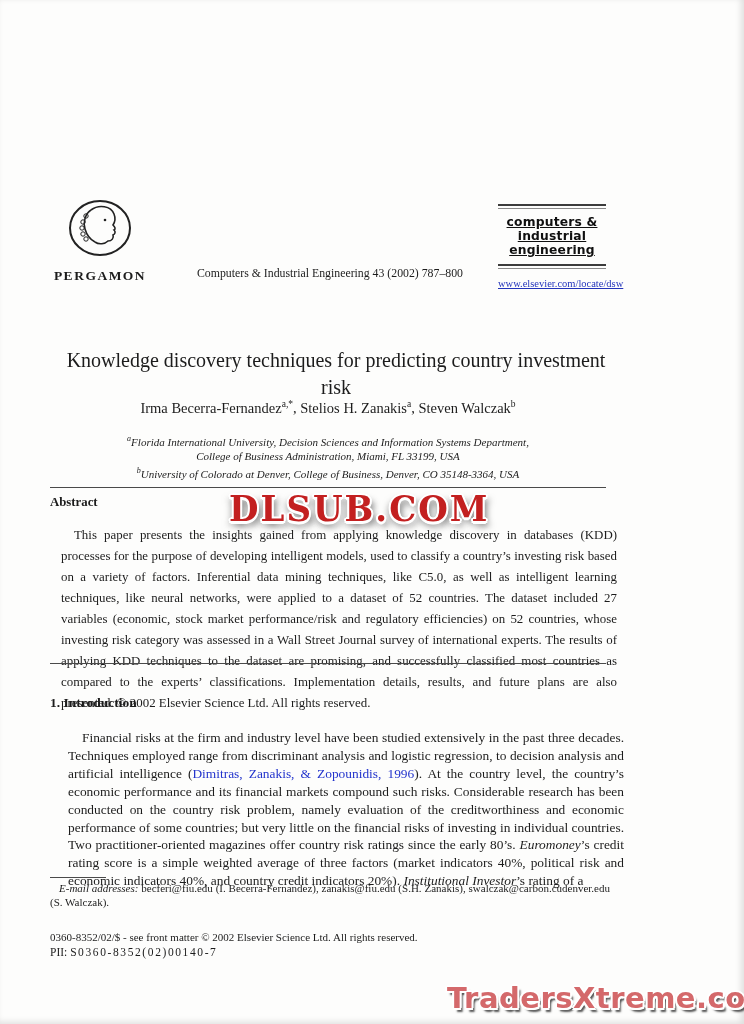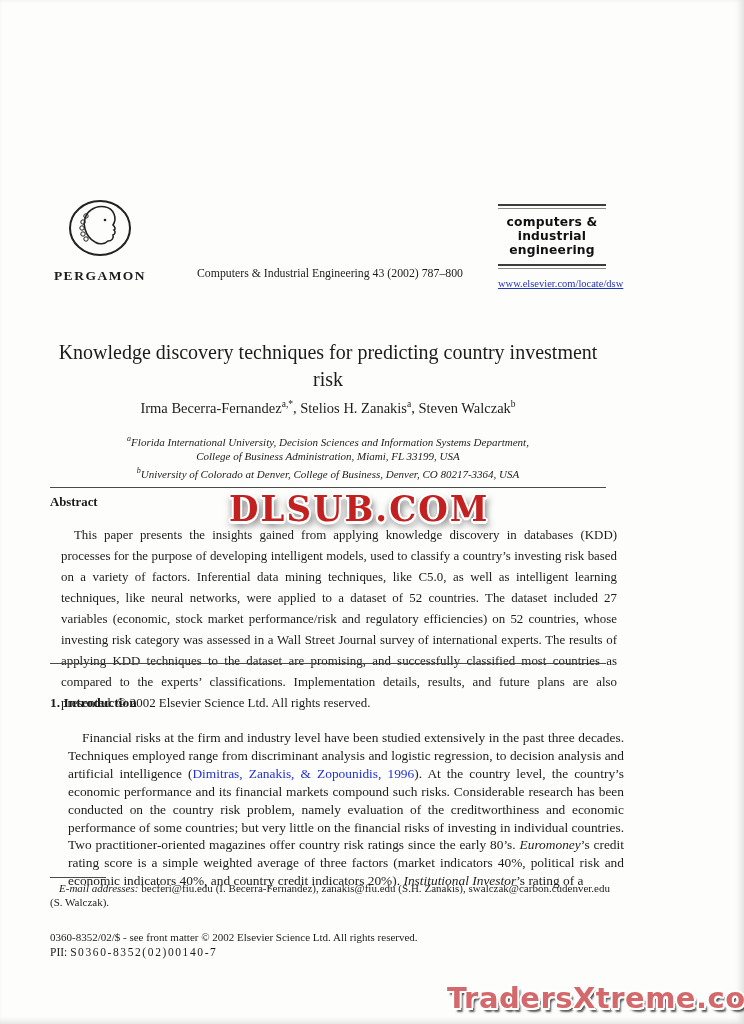--- a/index.html
+++ b/index.html
@@ -24,21 +24,21 @@
     text-shadow:-2px 0 0 #fff,2px 0 0 #fff,0 -2px 0 #fff,0 2px 0 #fff,
       -1.5px -1.5px 0 #fff,1.5px -1.5px 0 #fff,-1.5px 1.5px 0 #fff,1.5px 1.5px 0 #fff,
       3px 4px 2px rgba(55,55,55,0.85);}
   
   .pergamon{position:absolute;left:52px;top:197px;width:96px;text-align:center;}
   .pergamon-name{font-weight:bold;font-size:13.5px;letter-spacing:1.5px;margin-top:3px;}
   .journal-citation{position:absolute;left:150px;top:266px;width:360px;text-align:center;font-size:11.8px;}
   .journal-box{position:absolute;left:498px;top:204px;width:108px;text-align:center;}
   .jb-rule{height:2px;border-top:2px solid #3c3c3c;border-bottom:1px solid #8a8a8a;}
   .jb-text{font-family:"DejaVu Sans",sans-serif;font-weight:bold;font-size:12.3px;
-           line-height:1.13;letter-spacing:0.2px;white-space:pre-line;padding:7px 0 6px;color:#101010;}
+           line-height:1.13;letter-spacing:0.2px;white-space:pre-line;padding:7px 0 6px;color:#101010;text-decoration:underline;}
   .jb-link{display:block;margin-top:9px;font-size:10.5px;color:#2233bb;text-decoration:underline;cursor:pointer;}
   
   .title{position:absolute;left:50px;top:339px;width:556px;text-align:center;font-size:20px;line-height:27px;}
   .authors{position:absolute;left:50px;top:399px;width:556px;text-align:center;font-size:14.5px;}
   .authors sup{font-size:9.5px;}
   .affils{position:absolute;left:50px;top:432px;width:556px;text-align:center;
           font-style:italic;font-size:11px;line-height:14.6px;}
   .affils sup{font-size:8px;}
   .hrule{position:absolute;left:50px;width:556px;border-top:1px solid #4a4a4a;height:0;}
   .abstract-h{position:absolute;left:50px;top:495px;font-weight:bold;font-size:12.8px;}
@@ -88,28 +88,28 @@
 
   <div class="journal-box">
     <div class="jb-rule"></div>
     <div class="jb-text">computers &amp;
 industrial
 engineering</div>
     <div class="jb-rule"></div>
     <a class="jb-link">www.elsevier.com/locate/dsw</a>
   </div>
 
-  <h1 class="title" style="font-weight:normal;margin:0;">Knowledge discovery techniques for predicting country investment risk</h1>
+  <h1 class="title" style="font-weight:normal;margin:8px;">Knowledge discovery techniques for predicting country investment risk</h1>
 
   <div class="authors"><span>Irma Becerra-Fernandez</span><sup>a,*</sup><span>, </span><span>Stelios H. Zanakis</span><sup>a</sup><span>, </span><span>Steven Walczak</span><sup>b</sup></div>
 
   <div class="affils">
     <div><sup>a</sup><span>Florida International University, Decision Sciences and Information Systems Department,</span></div>
     <div><span>College of Business Administration, Miami, FL 33199, USA</span></div>
-    <div><sup>b</sup><span>University of Colorado at Denver, College of Business, Denver, CO 80217-3364, USA</span></div>
+    <div><sup>b</sup><span>University of Colorado at Denver, College of Business, Denver, CO 35148-3364, USA</span></div>
   </div>
 
   <div class="hrule" style="top:487px;"></div>
 
   <div class="abstract-h">Abstract</div>
   <p class="abstract-p">This paper presents the insights gained from applying knowledge discovery in databases (KDD) processes for the purpose of developing intelligent models, used to classify a country’s investing risk based on a variety of factors. Inferential data mining techniques, like C5.0, as well as intelligent learning techniques, like neural networks, were applied to a dataset of 52 countries. The dataset included 27 variables (economic, stock market performance/risk and regulatory efficiencies) on 52 countries, whose investing risk category was assessed in a Wall Street Journal survey of international experts. The results of applying KDD techniques to the dataset are promising, and successfully classified most countries as compared to the experts’ classifications. Implementation details, results, and future plans are also presented. © 2002 Elsevier Science Ltd. All rights reserved.</p>
 
 
   <div class="hrule" style="top:663px;"></div>
 

